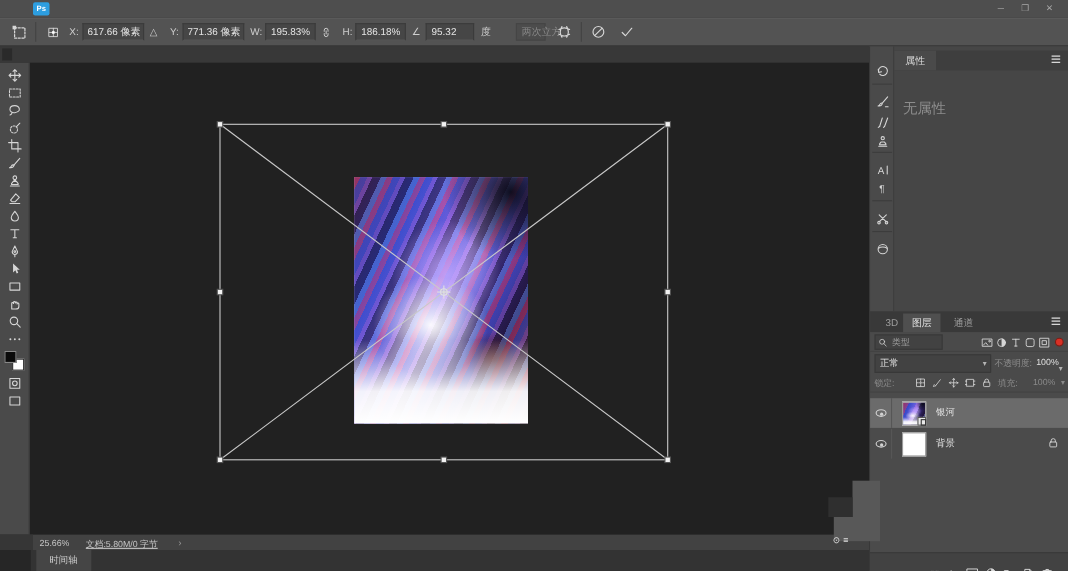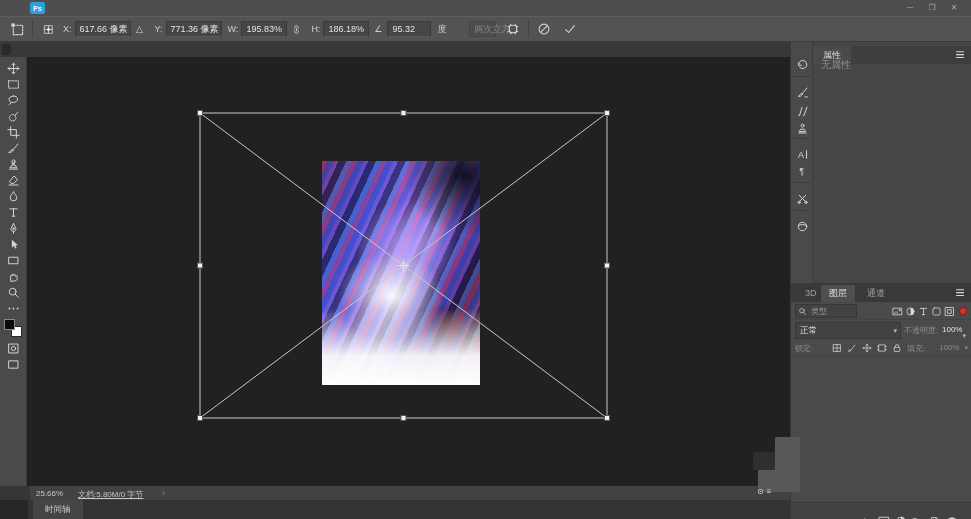--- a/index.html
+++ b/index.html
@@ -57,21 +57,21 @@
   
   #right-panel { left:790px; top:42px; width:181px; height:477px; background:#444; border-left:1px solid #383838; z-index:25; }
   #panel-strip { position:absolute; left:0; top:0; width:22px; height:241px; background:#4a4a4a; border-right:1px solid #3c3c3c; }
   .strip-icon { position:absolute; left:3px; width:16px; height:16px; display:flex; align-items:center; justify-content:center; }
   .strip-sep { position:absolute; left:2px; width:18px; height:1px; background:#3c3c3c; }
 
   #props-panel { position:absolute; left:22px; top:0; width:159px; height:241px; background:#464646; }
   #props-header { position:absolute; left:0; top:4px; width:159px; height:18px; background:#3e3e3e; }
   #props-tab { position:absolute; left:0; top:0; height:18px; padding:0 10px; background:#4a4a4a; font-size:9px; line-height:18px; color:#dcdcdc; }
   .panel-menu { position:absolute; right:6px; top:3px; width:12px; height:12px; display:flex; align-items:center; justify-content:center; }
-  #props-empty { position:absolute; left:8px; top:16px; font-size:10px; color:#8d8d8d; }
+  #props-empty { position:absolute; left:8px; top:48px; font-size:13px; color:#8d8d8d; }
 
   #layers-group { position:absolute; left:0; top:241px; width:181px; height:236px; background:#4a4a4a; }
   #layers-tabs { position:absolute; left:0; top:0; width:181px; height:19px; background:#393939; }
   .layers-tab { position:absolute; top:2px; height:17px; font-size:9px; line-height:17px; padding:0 8px; color:#9f9f9f; }
   .layers-tab.active { background:#4f4f4f; color:#e0e0e0; }
   #filter-row { position:absolute; left:0; top:19px; width:181px; height:18px; background:#4a4a4a; border-bottom:1px solid #424242; }
   #filter-box { position:absolute; left:4px; top:2px; width:62px; height:14px; background:#424242; border:1px solid #383838; display:flex; align-items:center; }
   #filter-label { font-size:8px; color:#9a9a9a; margin-left:3px; }
   .filter-icon { position:absolute; top:3px; width:12px; height:12px; display:flex; align-items:center; justify-content:center; }
   #filter-switch { position:absolute; right:5px; top:5px; width:8px; height:8px; border-radius:50%; background:#d93025; border:1px solid #7c1d15; }
@@ -498,20 +498,44 @@
               <rect x="3.5" y="7" width="9" height="6.5" rx="1"></rect>
               <path d="M5.2 7V5.4a2.8 2.8 0 0 1 5.6 0V7"></path>
             </svg>
           </span>
         </div>
       <span id="fill-label" class="disabled-txt">填充:</span>
       <span id="fill-value">100%</span>
       <span id="fill-caret">▾</span>
     </div>
 
+    <div id="layer-list">
+        <div class="layer-row selected" style="top: 5px;">
+          <div class="eye-cell">
+            <span class="eye"></span>
+          </div>
+          <div class="layer-thumb galaxy-art">
+            <span class="so-badge"></span>
+          </div>
+          <span class="layer-name">银河</span>
+        </div>
+        <div class="layer-row" style="top: 33px;">
+          <div class="eye-cell">
+            <span class="eye"></span>
+          </div>
+          <div class="layer-thumb white-thumb"></div>
+          <span class="layer-name">背景</span>
+          <span class="layer-lock">
+            <svg width="11" height="11" viewBox="0 0 16 16" fill="none" stroke="#d6d6d6" stroke-width="1.2" stroke-linecap="round" stroke-linejoin="round">
+              <rect x="3.5" y="7" width="9" height="6.5" rx="1"></rect>
+              <path d="M5.2 7V5.4a2.8 2.8 0 0 1 5.6 0V7"></path>
+            </svg>
+          </span>
+        </div>
+      </div>
 
     <div id="layers-bottom">
         <span class="lp-bottom-icon" style="left: 52px;">
           <svg width="12" height="12" viewBox="0 0 16 16" fill="none" stroke="#d6d6d6" stroke-width="1.2" stroke-linecap="round" stroke-linejoin="round">
             <rect x="1.5" y="6" width="7.5" height="4.5" rx="2.2"></rect>
             <rect x="7" y="6" width="7.5" height="4.5" rx="2.2"></rect>
           </svg>
         </span>
         <span class="lp-bottom-icon" style="left: 69px;">
           <svg width="12" height="12" viewBox="0 0 16 16" fill="none" stroke="#d6d6d6" stroke-width="1.2" stroke-linecap="round" stroke-linejoin="round">

